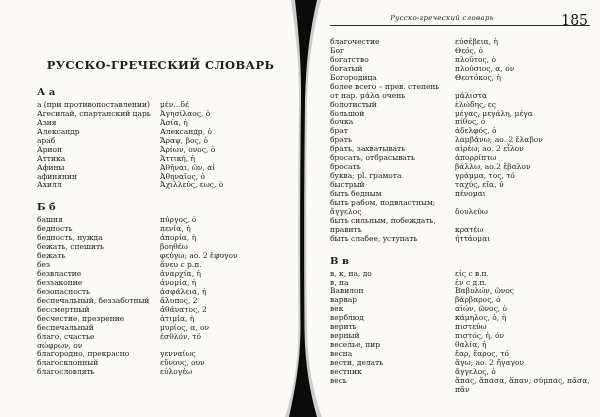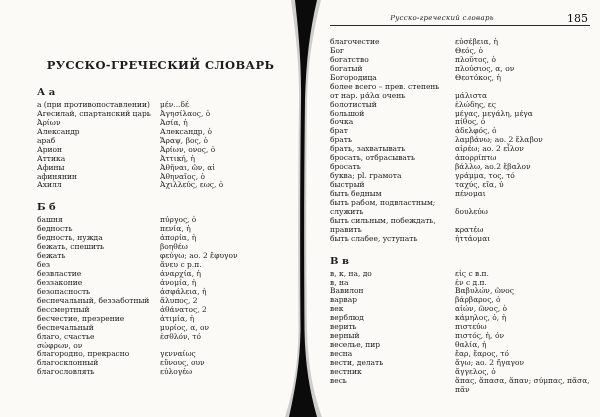--- a/index.html
+++ b/index.html
@@ -20,21 +20,21 @@
   }
   .page-left .section:first-child .sec-header{margin-top:14px;}
   .page-right .section:first-child{margin-top:12px;}
   .row{display:flex;min-height:8.95px;line-height:8.7px;font-size:7.5px;}
   .ru{width:123px;flex:none;white-space:nowrap;}
   .gr{flex:1;}
   .page-right .ru{width:125px;}
   .running-header{position:relative;height:10px;font-size:7px;}
   .rh-text{display:block;text-align:center;font-style:italic;
     letter-spacing:0.3px;padding-right:36px;color:#222;}
-  .rh-page{position:absolute;right:2px;top:-2px;font-size:11px;color:#111;}
+  .rh-page{position:absolute;right:2px;top:-2px;font-size:14px;color:#111;}
   .rule{border-bottom:1px solid #2a2a2a;margin:1px 0 5px;}
   .spine{position:absolute;left:283px;top:0;width:44px;height:417px;}
 </style>
 </head>
 <body>
 
 <div>
 
   <section class="page page-left">
     <h1 class="title">РУССКО-ГРЕЧЕСКИЙ СЛОВАРЬ</h1>
@@ -44,21 +44,21 @@
           <div class="rows">
             <div class="row">
               <span class="ru">а (при противопоставлении)</span>
               <span class="gr">μέν...δέ</span>
             </div>
             <div class="row">
               <span class="ru">Агесилай, спартанский царь</span>
               <span class="gr">Ἀγησίλαος, ὁ</span>
             </div>
             <div class="row">
-              <span class="ru">Ἀρίων</span>
+              <span class="ru">Азия</span>
               <span class="gr">Ἀσία, ἡ</span>
             </div>
             <div class="row">
               <span class="ru">Александр</span>
               <span class="gr">Александр, ὁ</span>
             </div>
             <div class="row">
               <span class="ru">араб</span>
               <span class="gr">Ἄραψ, βος, ὁ</span>
             </div>
@@ -247,21 +247,21 @@
             </div>
             <div class="row">
               <span class="ru">быть бедным</span>
               <span class="gr">πένομαι</span>
             </div>
             <div class="row">
               <span class="ru">быть рабом, подвластным;</span>
               <span class="gr"></span>
             </div>
             <div class="row">
-              <span class="ru">служить</span>
+              <span class="ru">ἄγγελος</span>
               <span class="gr">δουλεύω</span>
             </div>
             <div class="row">
               <span class="ru">быть сильным, побеждать,</span>
               <span class="gr"></span>
             </div>
             <div class="row">
               <span class="ru">править</span>
               <span class="gr">κρατέω</span>
             </div>

